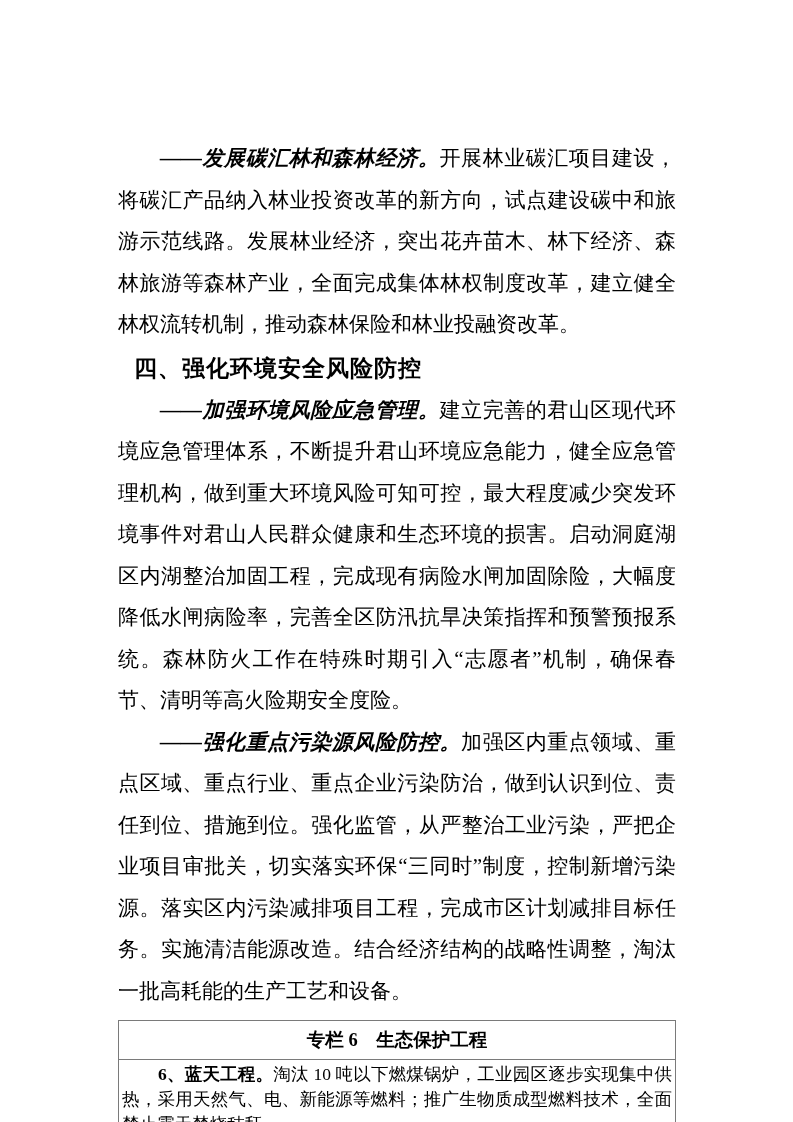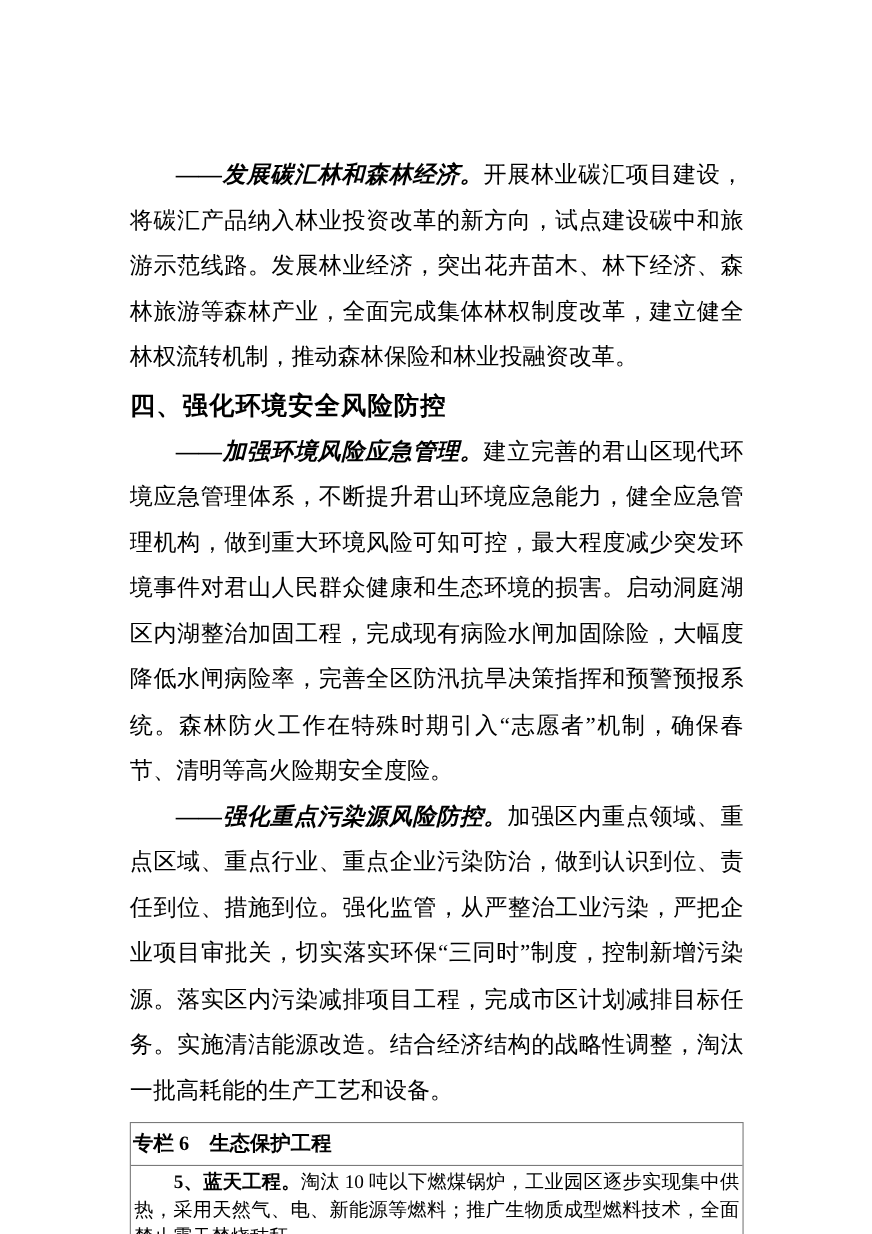--- a/index.html
+++ b/index.html
@@ -31,31 +31,32 @@
   }
   .para .lead {
     font-weight: bold;
     font-style: italic;
   }
   .section-heading {
     font-family: "Liberation Sans", sans-serif;
     font-size: 23px;
     font-weight: bold;
     line-height: 30px;
-    margin: 7px 0 7px 0;
+    margin: 7px 0 7px 16px;
     letter-spacing: 1px;
     color: #000;
   }
   .column-box {
     margin-top: 8px;
     border: 1px solid #7a7a7a;
     font-family: "Liberation Serif", serif;
   }
   .column-box .box-header {
     border-bottom: 1px solid #7a7a7a;
+    text-align: center;
     font-weight: bold;
     font-size: 18.5px;
     line-height: 24px;
     padding: 7px 2px;
     color: #000;
   }
   .column-box .box-body {
     font-size: 17.5px;
     line-height: 25px;
     text-align: justify;
@@ -76,17 +77,17 @@
     <p class="para"><span class="lead">——发展碳汇林和森林经济。</span><span>开展林业碳汇项目建设，将碳汇产品纳入林业投资改革的新方向，试点建设碳中和旅游示范线路。发展林业经济，突出花卉苗木、林下经济、森林旅游等森林产业，全面完成集体林权制度改革，建立健全林权流转机制，推动森林保险和林业投融资改革。</span></p>
 
     <h2 class="section-heading">四、强化环境安全风险防控</h2>
 
     <p class="para"><span class="lead">——加强环境风险应急管理。</span><span>建立完善的君山区现代环境应急管理体系，不断提升君山环境应急能力，健全应急管理机构，做到重大环境风险可知可控，最大程度减少突发环境事件对君山人民群众健康和生态环境的损害。启动洞庭湖区内湖整治加固工程，完成现有病险水闸加固除险，大幅度降低水闸病险率，完善全区防汛抗旱决策指挥和预警预报系统。森林防火工作在特殊时期引入“志愿者”机制，确保春节、清明等高火险期安全度险。</span></p>
 
     <p class="para"><span class="lead">——强化重点污染源风险防控。</span><span>加强区内重点领域、重点区域、重点行业、重点企业污染防治，做到认识到位、责任到位、措施到位。强化监管，从严整治工业污染，严把企业项目审批关，切实落实环保“三同时”制度，控制新增污染源。落实区内污染减排项目工程，完成市区计划减排目标任务。实施清洁能源改造。结合经济结构的战略性调整，淘汰一批高耗能的生产工艺和设备。</span></p>
 
     <div class="column-box">
       <div class="box-header">专栏 6　生态保护工程</div>
-      <div class="box-body"><span class="box-lead">5、蓝天工程。</span><span>淘汰 10 吨以下燃煤锅炉，工业园区逐步实现集中供热，采用天然气、电、新能源等燃料；推广生物质成型燃料技术，全面禁止露天焚烧秸秆</span></div>
+      <div class="box-body"><span class="box-lead">6、蓝天工程。</span><span>淘汰 10 吨以下燃煤锅炉，工业园区逐步实现集中供热，采用天然气、电、新能源等燃料；推广生物质成型燃料技术，全面禁止露天焚烧秸秆</span></div>
     </div>
 
   </div>
 </div>
 
 </body></html>

